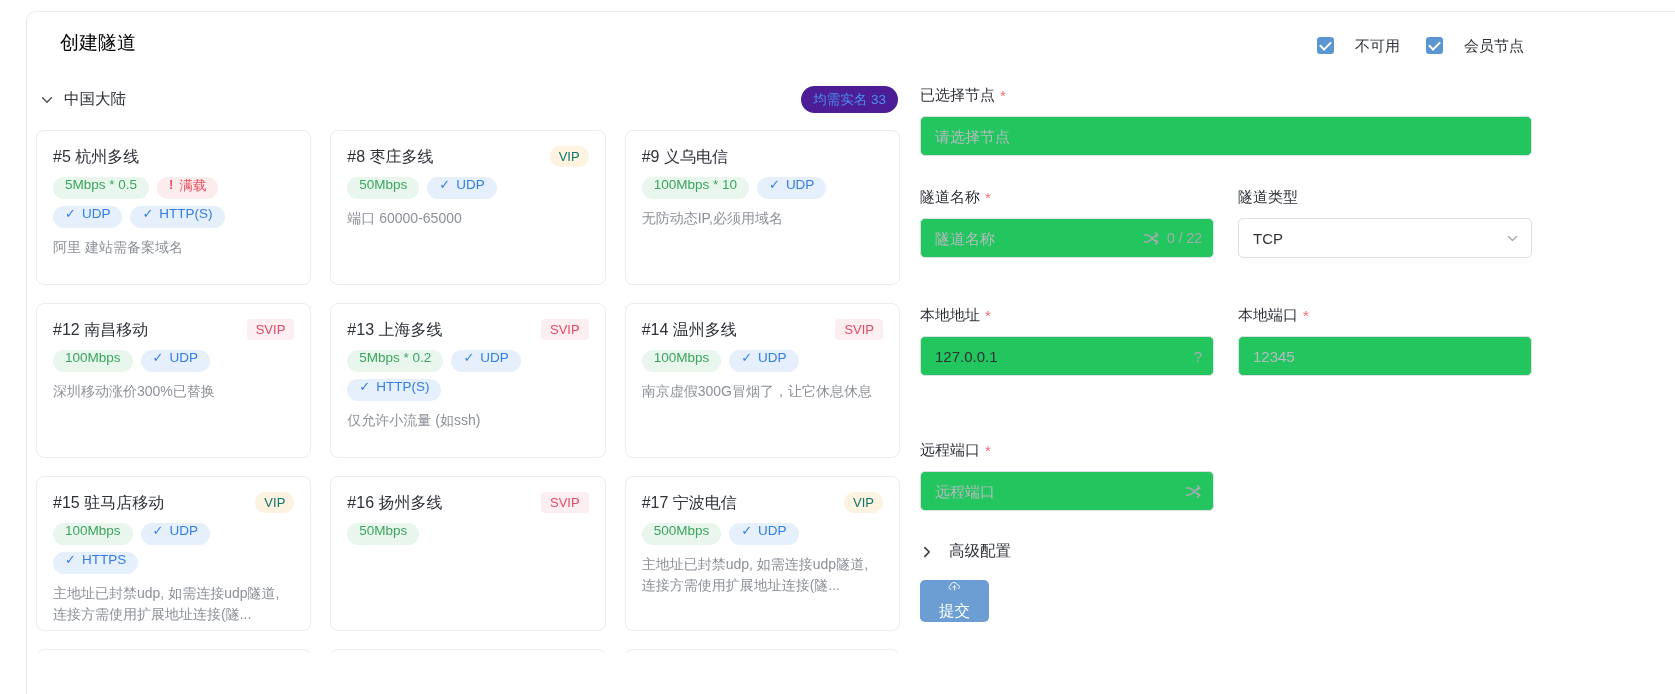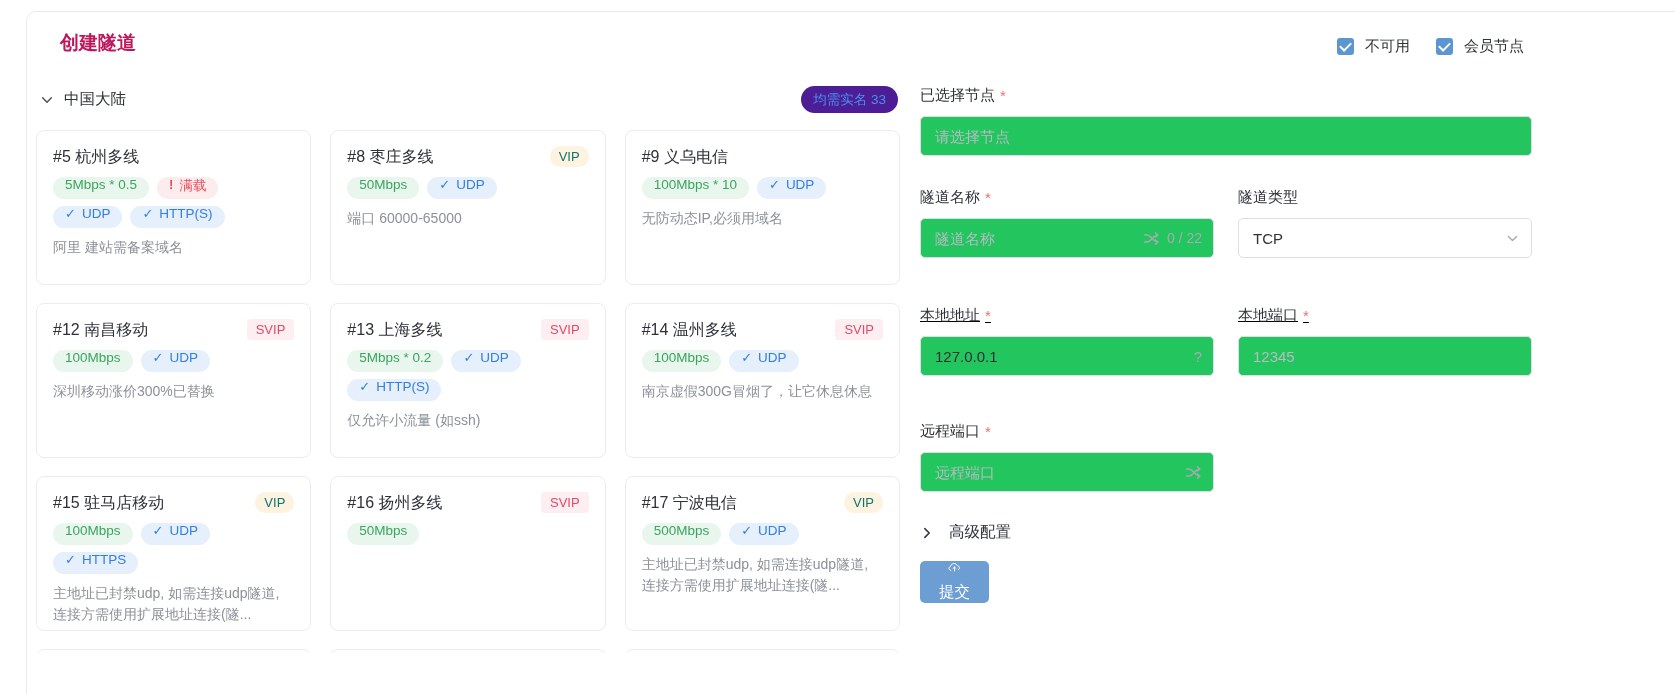--- a/index.html
+++ b/index.html
@@ -3,24 +3,24 @@
 <meta charset="utf-8">
 <style>
   html,body{margin:0;padding:0;}
   body{
     width:1675px;height:694px;position:relative;overflow:hidden;
     background:#ffffff;font-family:"Liberation Sans","DejaVu Sans",sans-serif;
     -webkit-font-smoothing:antialiased;
   }
   .panel{position:absolute;left:26px;top:11px;width:1700px;height:740px;
     border:1px solid #e8eaee;border-radius:10px;background:#fff;}
-  .page-title{position:absolute;left:60px;top:30px;font-size:19px;font-weight:700;color:#be185d;}
+  .page-title{position:absolute;left:60px;top:30px;font-size:19px;font-weight:400;color:#000000;}
   
   .filters{position:absolute;top:37px;right:151px;display:flex;gap:26px;align-items:center;}
-  .filter{display:flex;align-items:center;gap:11px;font-size:15px;color:#2f3339;cursor:pointer;}
+  .filter{display:flex;align-items:flex-start;gap:21px;font-size:15px;color:#2f3339;cursor:pointer;}
   .cbx{width:17px;height:17px;border-radius:3px;background:#5b96d1;position:relative;flex:0 0 auto;}
   .cbx::after{content:"";position:absolute;left:5px;top:2px;width:5px;height:9px;
     border:solid #fff;border-width:0 2px 2px 0;transform:rotate(45deg);}
   
   .region-row{position:absolute;left:40px;top:86px;width:858px;display:flex;
     justify-content:space-between;align-items:center;}
   .region-left{display:flex;align-items:center;gap:10px;font-size:15.5px;color:#2f3339;cursor:pointer;}
   .realname-badge{background:#4c1d95;color:#4a90f0;font-size:13.5px;height:27px;
     padding:0 12px;border-radius:14px;display:flex;align-items:center;}
   
@@ -53,21 +53,21 @@
   input.txt{width:100%;height:40px;border:1px solid #dcdfe6;border-radius:5px;
     padding:0 14px;font-size:15px;color:#303133;box-sizing:border-box;outline:none;
     background:#22c55e;font-family:inherit;}
   input.txt::placeholder{color:#b7bbc2;}
   .suffix{position:absolute;right:12px;top:0;height:40px;display:flex;align-items:center;
     gap:7px;color:#a8abb2;font-size:14px;pointer-events:none;text-align:right;}
   .two-col{display:grid;grid-template-columns:294px 294px;column-gap:24px;}
   .select-box{height:40px;border:1px solid #dcfe6;border:1px solid #dcdfe6;border-radius:5px;
     display:flex;align-items:center;justify-content:space-between;padding:0 12px 0 14px;
     font-size:15px;color:#303133;box-sizing:border-box;cursor:pointer;background:#fff;}
-  .mb30{margin-bottom:30px;} .mb46{margin-bottom:46px;} .mb44{margin-bottom:44px;text-decoration:underline;}
+  .mb30{margin-bottom:30px;} .mb46{margin-bottom:46px;} .mb44{margin-bottom:63px;}
   .advanced{display:flex;align-items:center;gap:15px;font-size:15.5px;color:#2f3339;
     font-weight:500;margin-top:30px;cursor:pointer;}
   .submit-btn{margin-top:18px;display:inline-flex;align-items:center;gap:9px;
     background:#6d9ed3;color:#fff;border:none;border-radius:5px;height:42px;
     padding:0 19px;font-size:15.5px;font-family:inherit;cursor:pointer;flex-direction:column;}
   .q-ic{font-size:15px;}
 </style>
 </head>
 <body>
 

